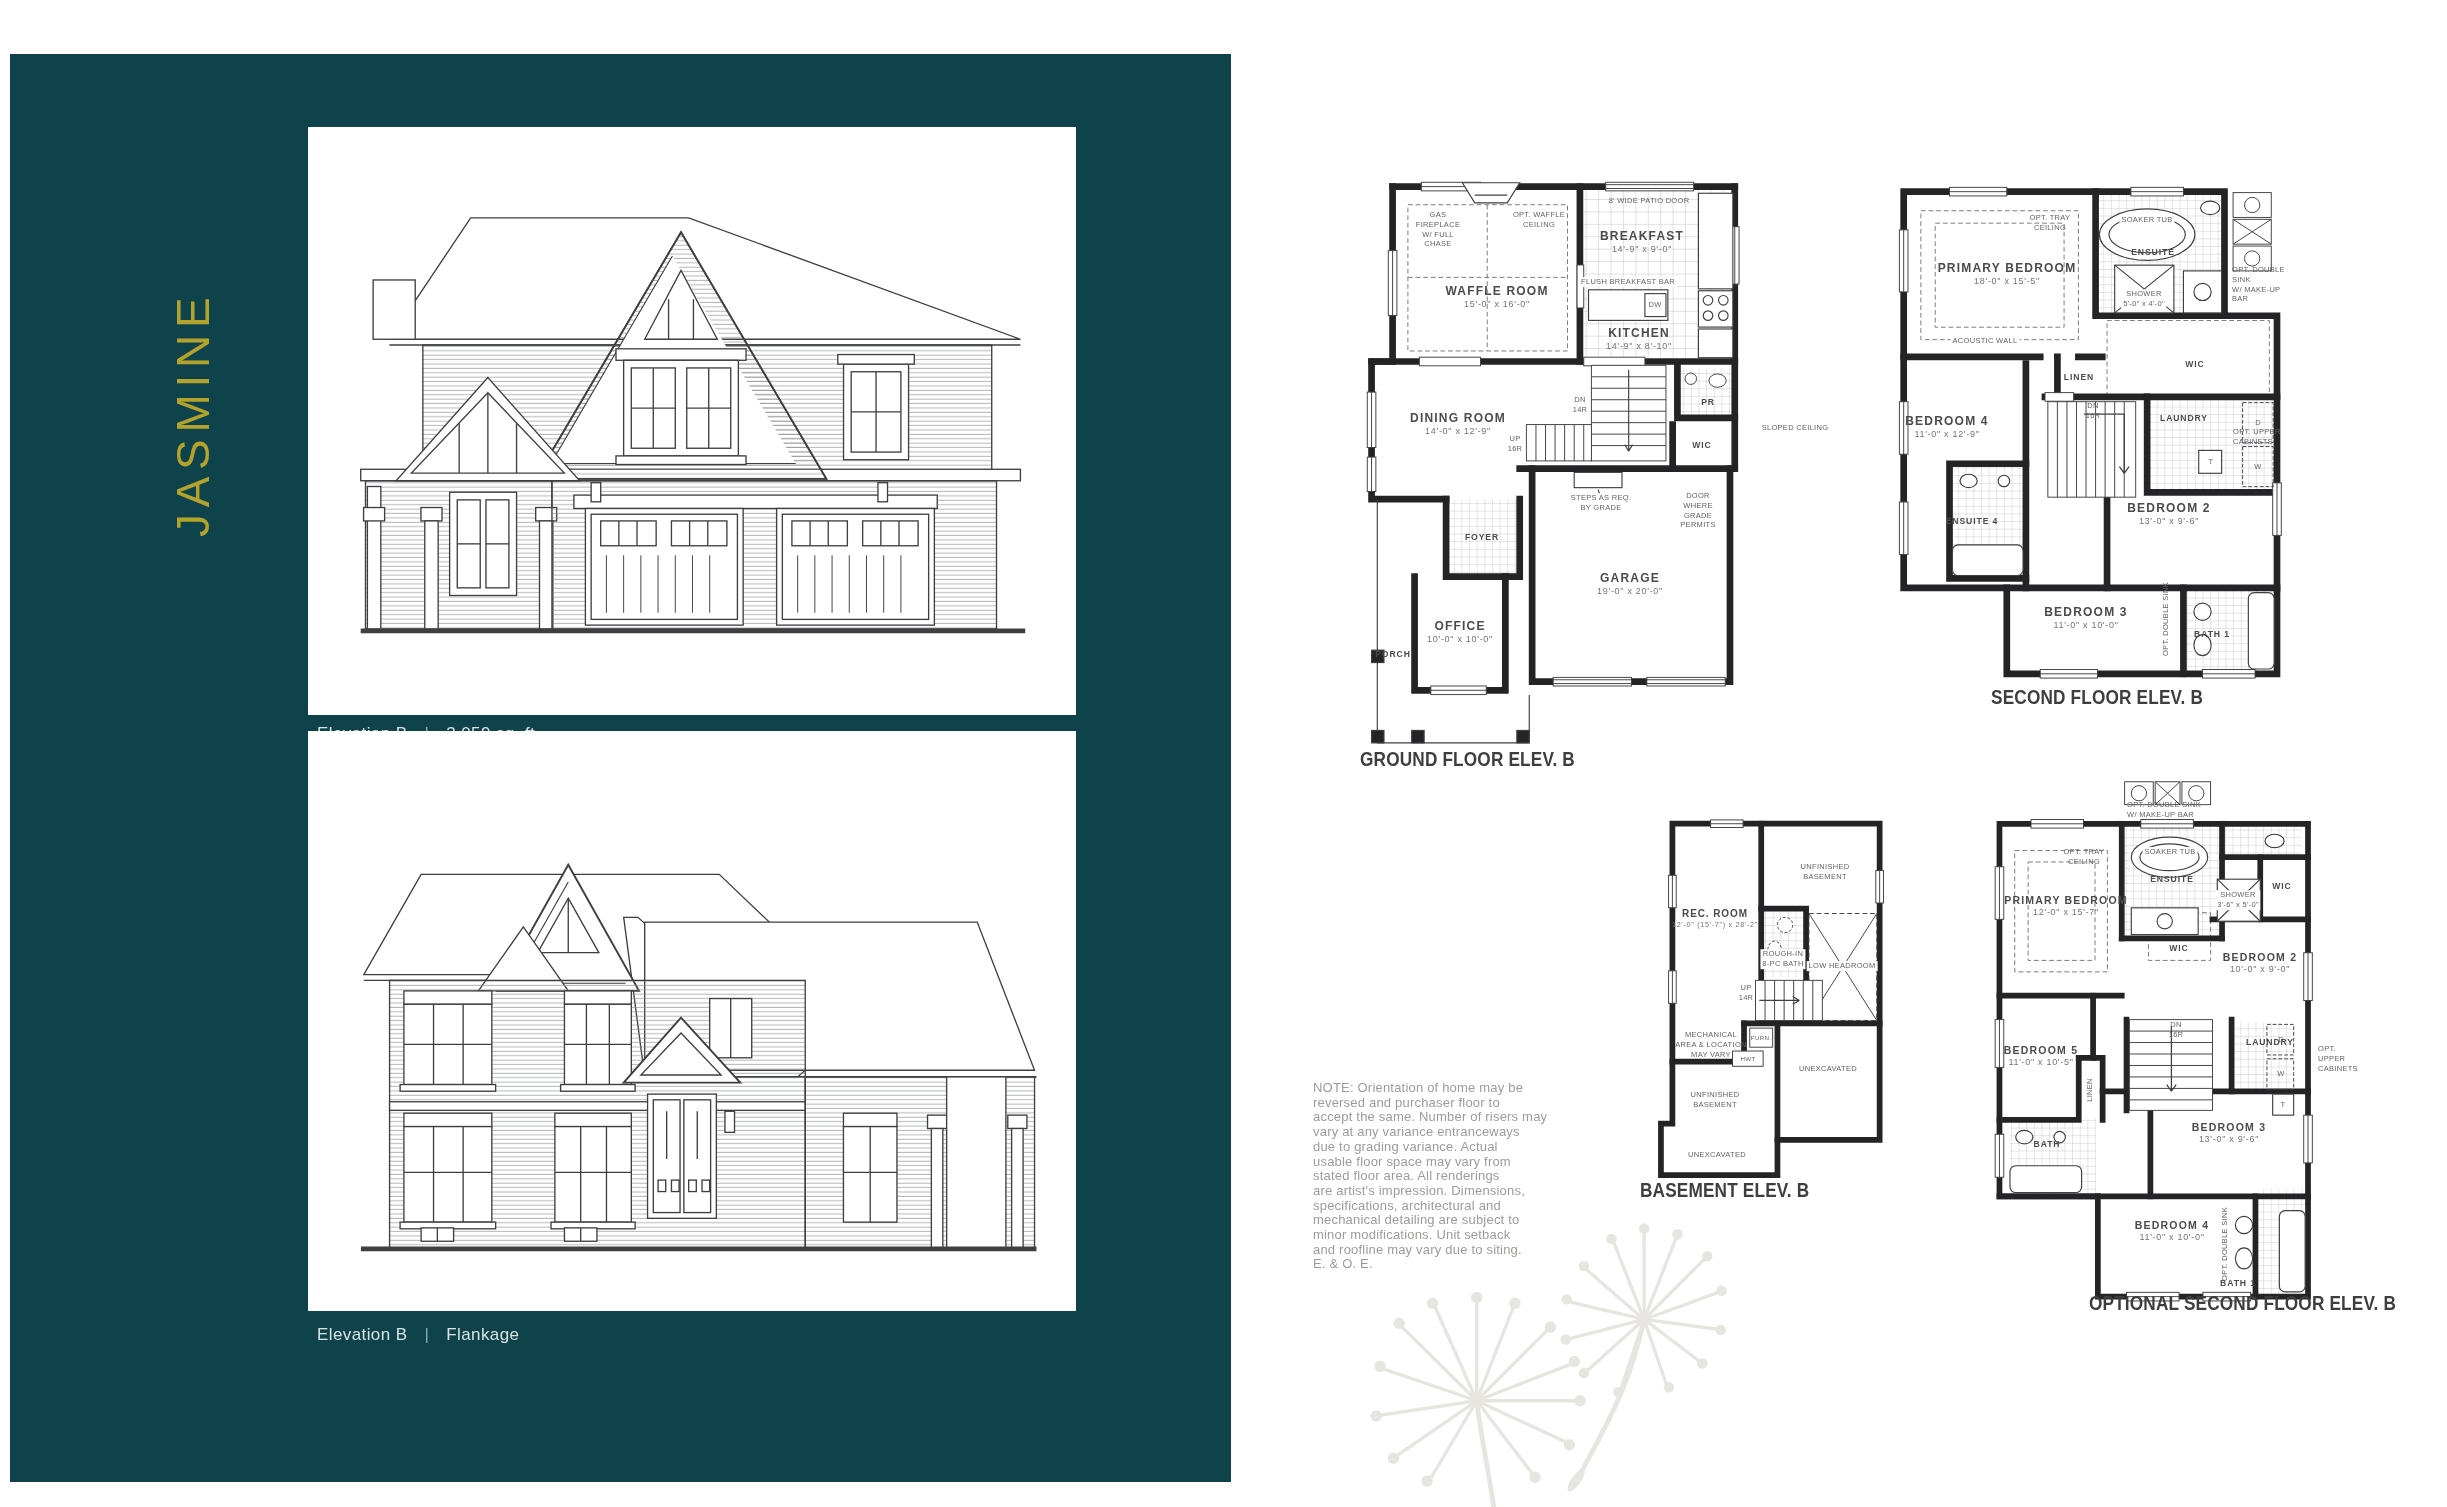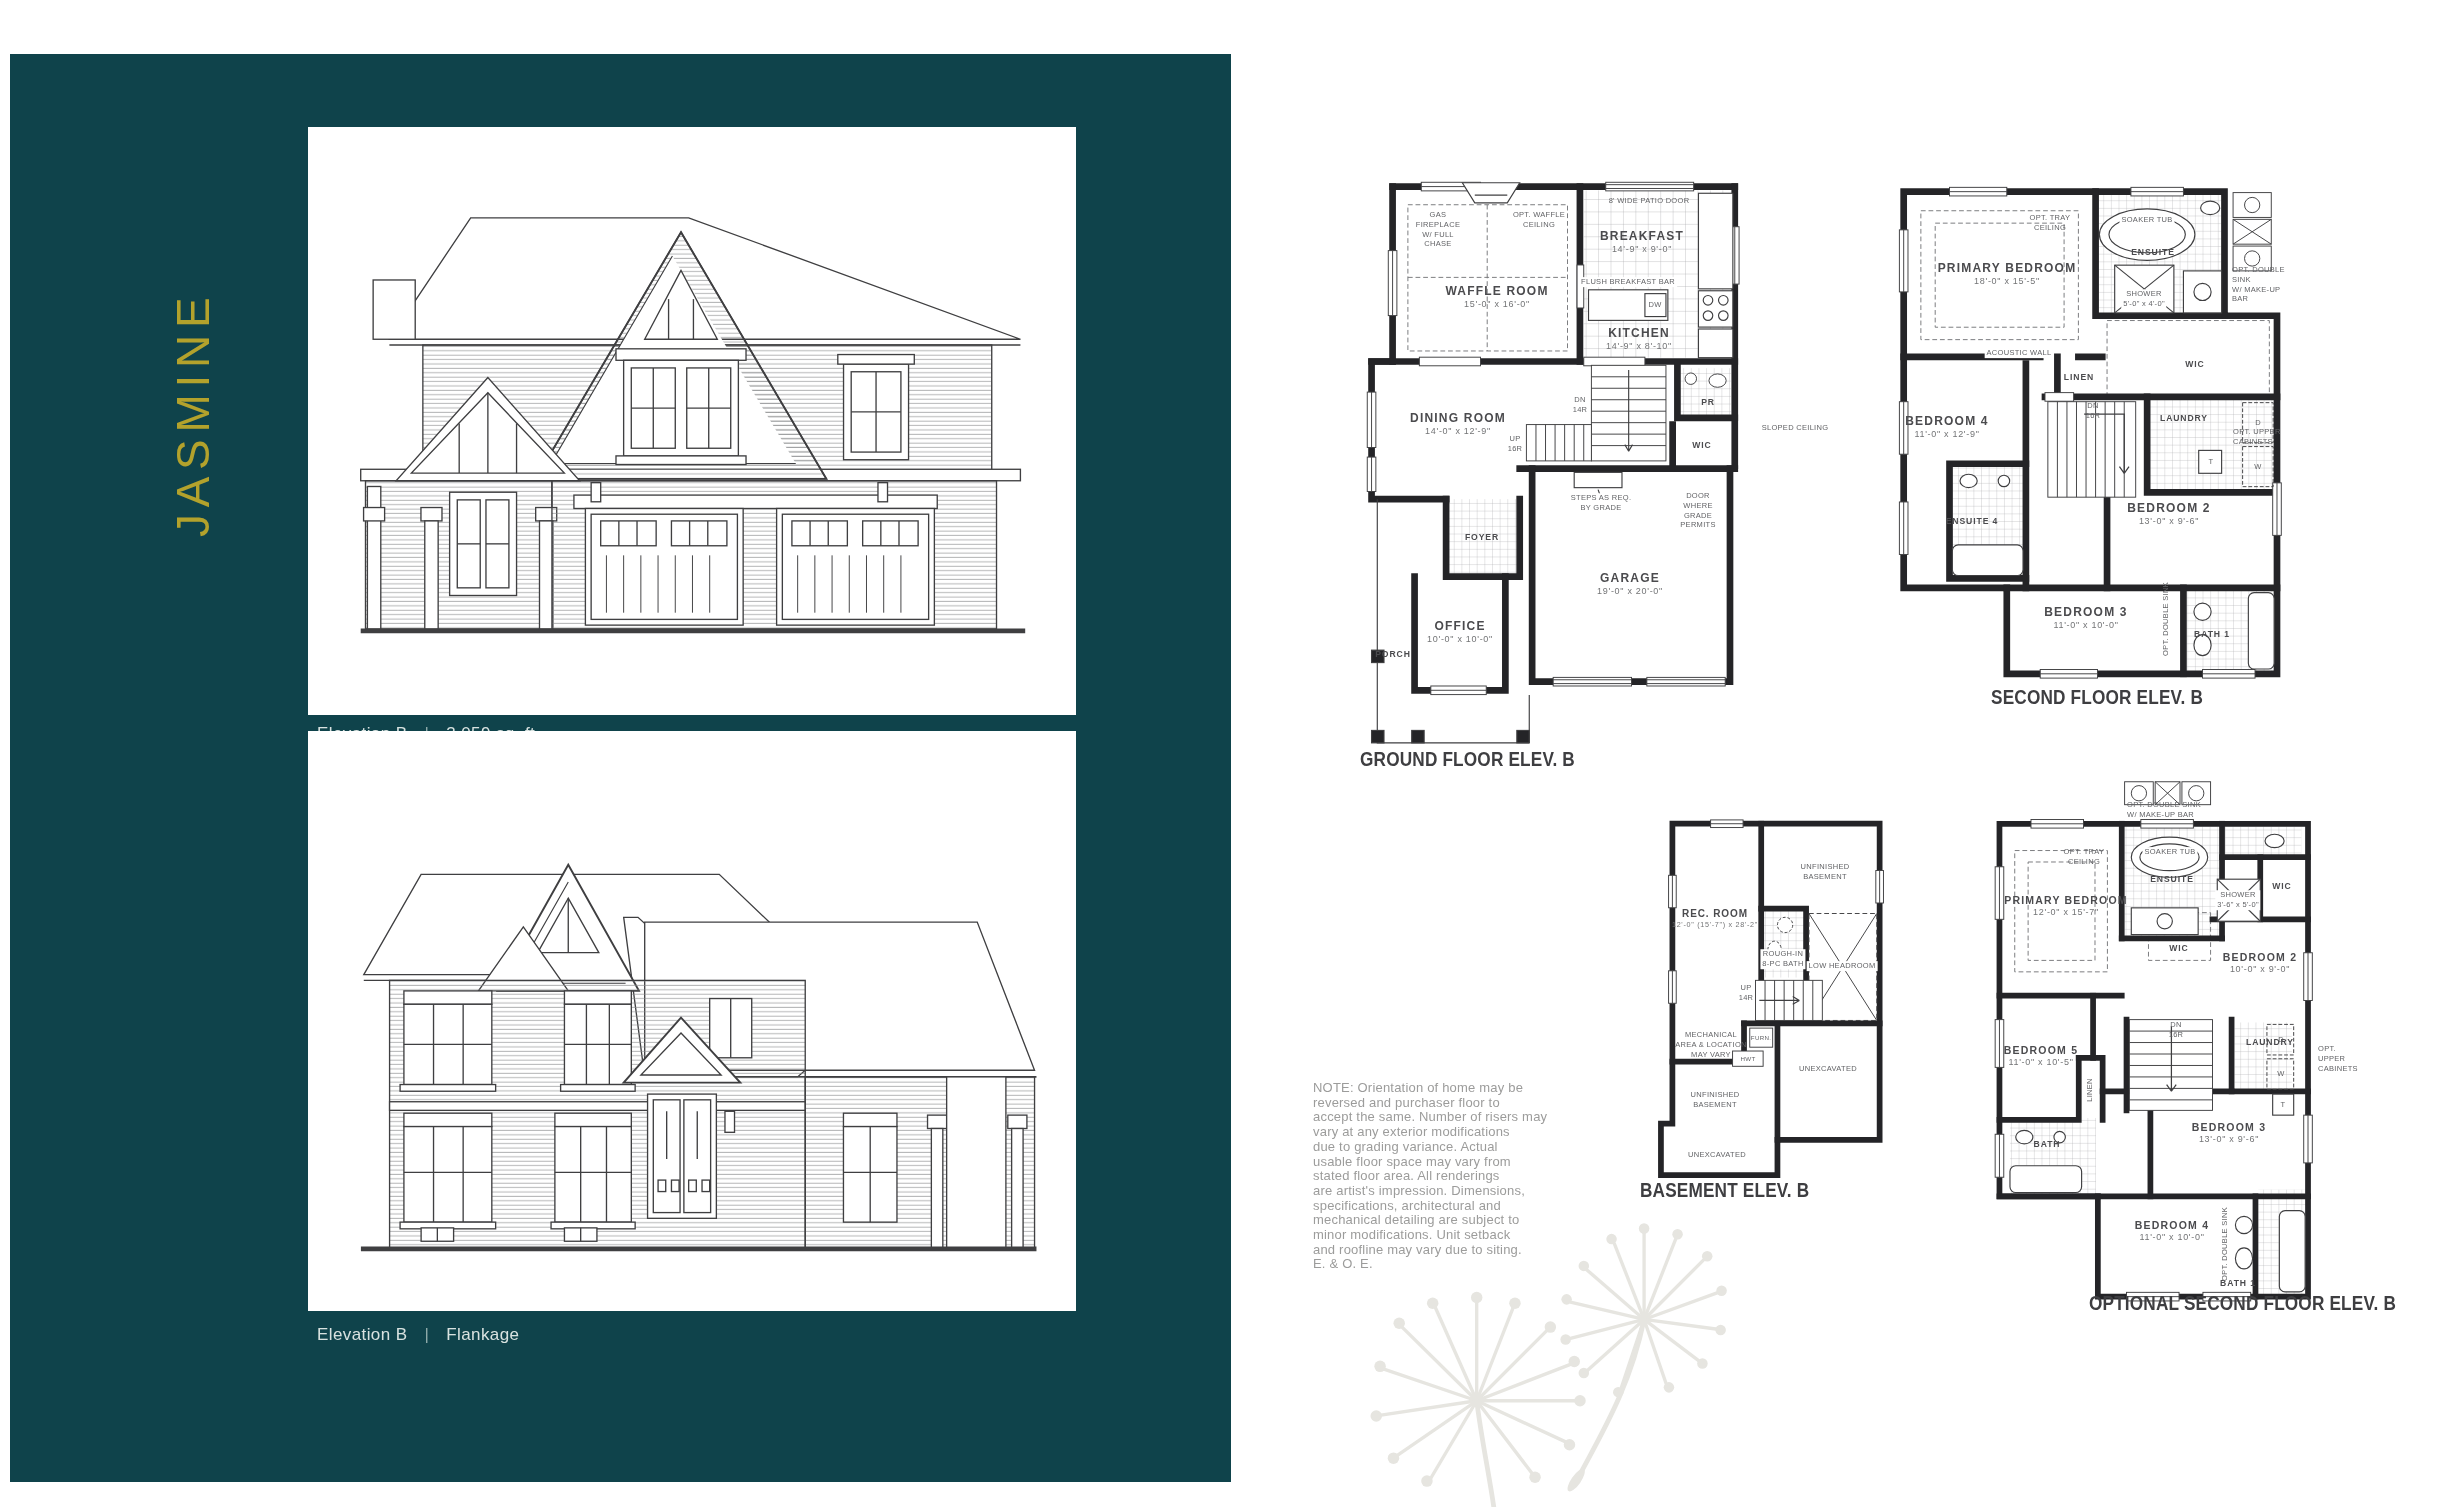--- a/index.html
+++ b/index.html
@@ -550,21 +550,21 @@
     </div>
     <div class="rlabel sm" style="left:287px;top:241px;">
       <span class="rn bg">LAUNDRY</span>
     </div>
     <div class="an bg" style="left:250px;top:43px;">SOAKER TUB</div>
     <div class="an" style="left:153px;top:46px;">OPT. TRAY
 CEILING</div>
     <div class="an bg" style="left:247px;top:122px;"><span>SHOWER</span><br><span>5'-0" x 4'-0"</span></div>
     <div class="an lft" style="left:335px;top:107px;">OPT. DOUBLE SINK
 W/ MAKE-UP BAR</div>
-    <div class="an bg" style="left:88px;top:176px;margin-left:34px;">ACOUSTIC WALL</div>
+    <div class="an bg" style="left:88px;top:164px;">ACOUSTIC WALL</div>
     <div class="an" style="left:196px;top:234px;">DN
 16R</div>
     <div class="an lft" style="left:336px;top:260px;">OPT. UPPER
 CABINETS</div>
     <div class="an vrt" style="left:269px;top:442px;">OPT. DOUBLE SINK</div>
     <div class="an" style="left:361px;top:246px;">D</div>
     <div class="an" style="left:361px;top:290px;">W</div>
     <div class="an" style="left:314px;top:285px;">T</div>
   </div>
   <div class="an" style="left:1795px;top:428px;">SLOPED CEILING</div>
@@ -798,21 +798,21 @@
     <div class="an" style="left:293px;top:264px;">D</div>
     <div class="an" style="left:293px;top:298px;">W</div>
     <div class="an" style="left:295px;top:329px;">T</div>
   </div>
   <div class="plan-title" style="left:2089px;top:1292px;">OPTIONAL SECOND FLOOR ELEV. B</div>
 
   <div class="note">
     <span>NOTE: Orientation of home may be</span>
     <span>reversed and purchaser floor to</span>
     <span>accept the same. Number of risers may</span>
-    <span>vary at any exterior modifications</span>
+    <span>vary at any variance entranceways</span>
     <span>due to grading variance. Actual</span>
     <span>usable floor space may vary from</span>
     <span>stated floor area. All renderings</span>
     <span>are artist's impression. Dimensions,</span>
     <span>specifications, architectural and</span>
     <span>mechanical detailing are subject to</span>
     <span>minor modifications. Unit setback</span>
     <span>and roofline may vary due to siting.</span>
     <span>E. &amp; O. E.</span>
   </div>

